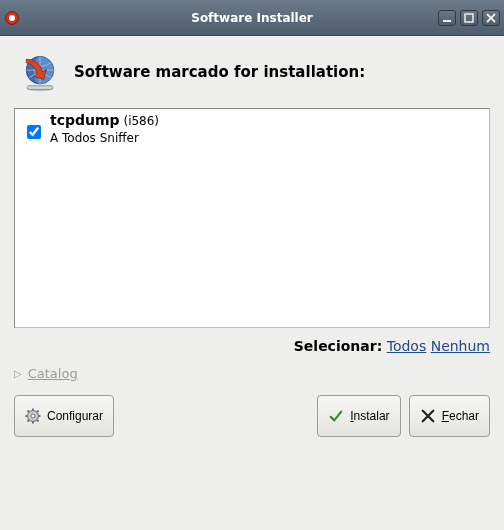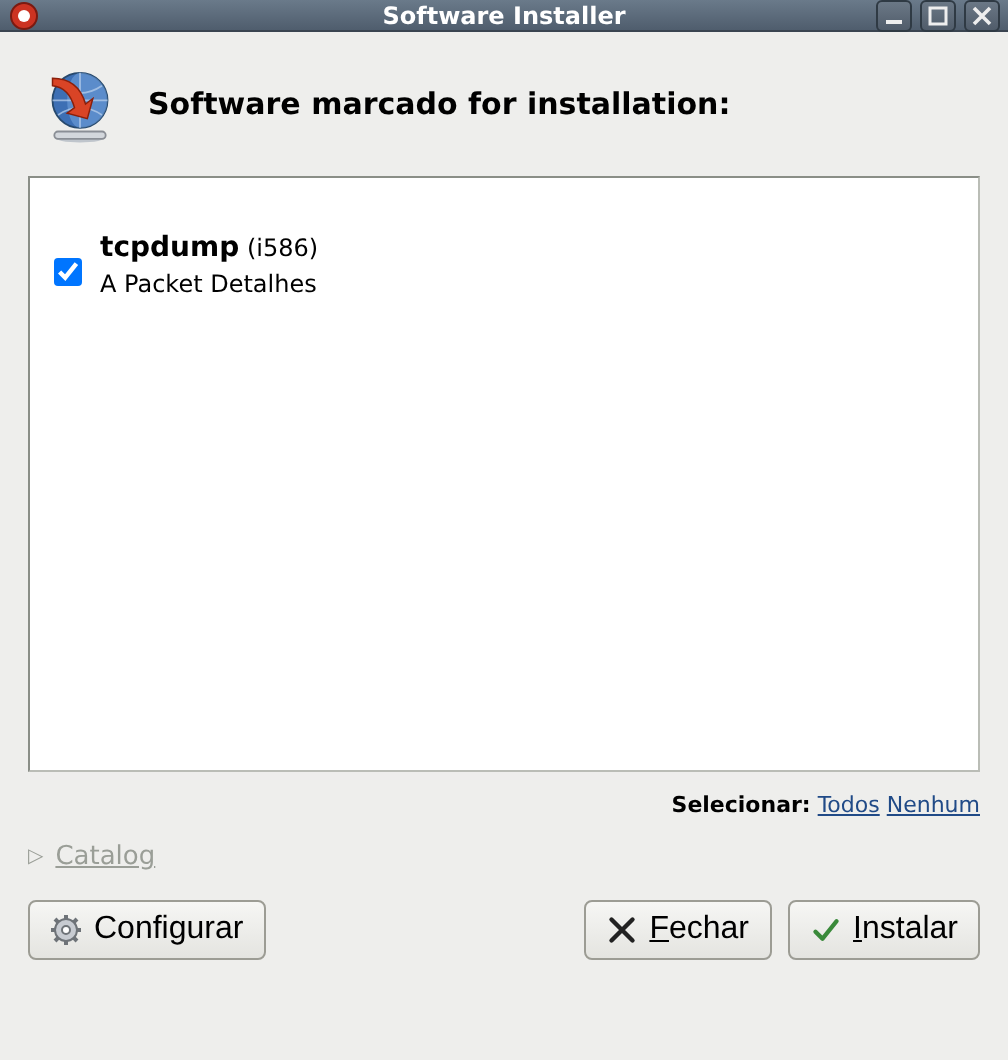--- a/index.html
+++ b/index.html
@@ -7,21 +7,21 @@
     margin: 0;
     padding: 0;
     font-family: "DejaVu Sans", "Liberation Sans", Arial, sans-serif;
     font-size: 12px;
     background: #eeeeec;
     width: 504px;
     height: 530px;
     overflow: hidden;
   }
   .titlebar {
-    height: 16px;
+    height: 36px;
     background: linear-gradient(to bottom, #6a7a8a 0%, #4f5d6d 100%);
     display: flex;
     align-items: center;
     padding: 0 4px;
     color: #fff;
     font-weight: bold;
     font-size: 12px;
     position: relative;
     border-bottom: 1px solid #3a4450;
   }
@@ -68,26 +68,26 @@
     width: 44px; height: 44px;
     flex-shrink: 0;
   }
   .header-text {
     font-size: 15px;
     font-weight: bold;
     color: #000;
   }
   .package-list {
     flex: 0 0 auto;
-    height: 298px;
+    height: 220px;
     background: #fff;
     border: 1px solid #babdb6;
     border-top-color: #8a8e87;
     border-left-color: #8a8e87;
-    padding: 24px 8px;
+    padding: 0 8px;
     overflow: auto;
   }
   .pkg-item {
     display: flex;
     align-items: flex-start;
     gap: 6px;
     padding: 2px 0;
   }
   .pkg-check {
     margin-top: 14px;
@@ -107,21 +107,21 @@
   .pkg-arch {
     font-weight: normal;
     font-size: 12px;
   }
   .pkg-desc, .pkg-meta {
     font-size: 12px;
   }
   .select-row {
     margin-top: 10px;
     text-align: right;
-    font-size: 11px;
+    font-size: 14px;
     color: #000;
   }
   .select-row .lbl { font-weight: bold; }
   .select-row a {
     color: #204a87;
     text-decoration: underline;
     cursor: pointer;
   }
   .details-row {
     margin-top: 12px;
@@ -138,26 +138,26 @@
   }
   .button-row {
     margin-top: 14px;
     display: flex;
     align-items: center;
   }
   .btn {
     display: inline-flex;
     align-items: center;
     gap: 6px;
-    height: 30px;
+    height: 42px;
     padding: 0 10px;
     background: linear-gradient(to bottom, #f6f6f4, #e4e4e0);
     border: 1px solid #9c9c94;
     border-radius: 4px;
-    font-size: 16px;
+    font-size: 12px;
     color: #000;
     cursor: pointer;
   }
   .btn .ico { width: 16px; height: 16px; display:flex; align-items:center; justify-content:center; }
   .btn u { text-decoration: underline; }
   .right-buttons { margin-left: auto; display: flex; gap: 8px; }
 </style>
 </head>
 <body>
 
@@ -205,21 +205,21 @@
   </div>
 
   <div class="package-list">
     <div class="pkg-item">
       <input type="checkbox" class="pkg-check" checked="" style="">
       <div class="pkg-texts">
         <div>
           <span class="pkg-title">tcpdump</span>
           <span class="pkg-arch">(i586)</span>
         </div>
-        <div class="pkg-desc">A Packet Detalhes</div>
+        <div class="pkg-desc">A Todos Sniffer</div>
       </div>
     </div>
   </div>
 
   <div class="select-row">
     <span class="lbl">Selecionar:</span>
     <a>Todos</a>
     <a>Nenhum</a>
   </div>
 
@@ -246,29 +246,29 @@
           </g>
         </svg>
       </span>
       <span>Configurar</span>
     </button>
 
     <div class="right-buttons">
       <button class="btn">
         <span class="ico">
           <svg viewBox="0 0 16 16" width="14" height="14">
+            <path d="M2 9 L6 13 L14 3" stroke="#3a8a3a" stroke-width="2.5" fill="none" stroke-linecap="round" stroke-linejoin="round"></path>
+          </svg>
+        </span>
+        <span><span></span><u>I</u><span>nstalar</span></span>
+      </button>
+      <button class="btn">
+        <span class="ico">
+          <svg viewBox="0 0 16 16" width="14" height="14">
             <path d="M2 2 L14 14 M14 2 L2 14" stroke="#222" stroke-width="2.5" stroke-linecap="round"></path>
           </svg>
         </span>
         <span><span></span><u>F</u><span>echar</span></span>
       </button>
-      <button class="btn">
-        <span class="ico">
-          <svg viewBox="0 0 16 16" width="14" height="14">
-            <path d="M2 9 L6 13 L14 3" stroke="#3a8a3a" stroke-width="2.5" fill="none" stroke-linecap="round" stroke-linejoin="round"></path>
-          </svg>
-        </span>
-        <span><span></span><u>I</u><span>nstalar</span></span>
-      </button>
     </div>
   </div>
 
 </div>
 
 </body></html>

